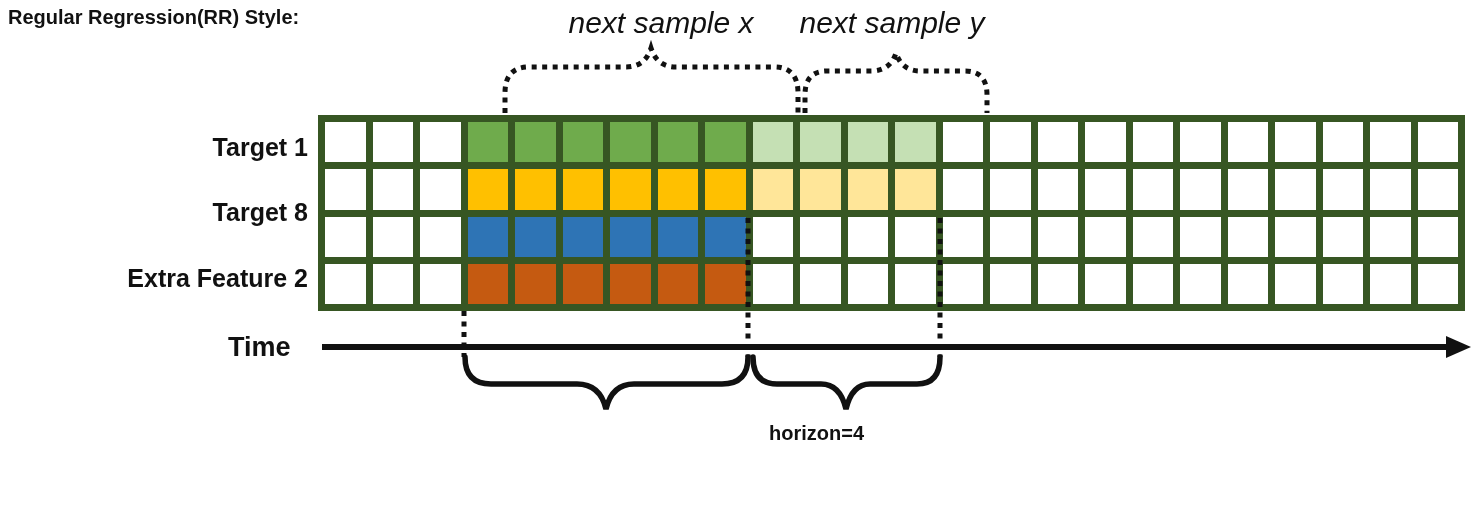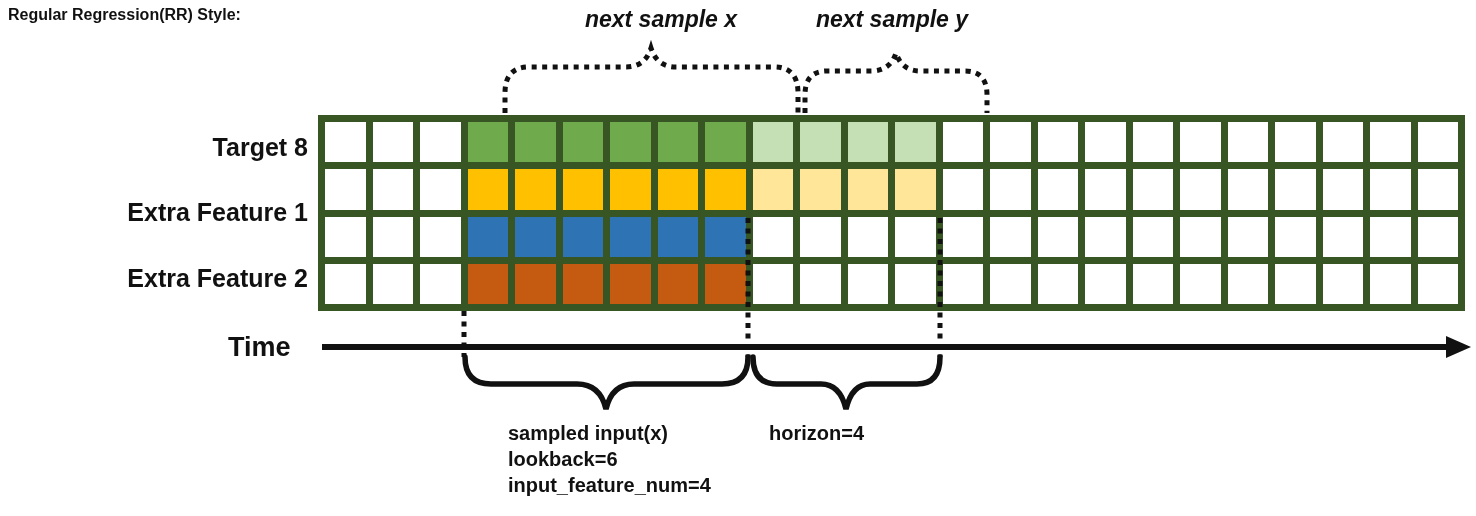--- a/index.html
+++ b/index.html
@@ -6,26 +6,26 @@
   .canvas{
     position:relative;
     width:1476px;height:516px;
     background:#ffffff;
     font-family:"Liberation Sans", sans-serif;
     color:#111;
     overflow:hidden;
   }
   .title{
     position:absolute;left:8px;top:6px;
-    font-size:16px;font-weight:bold;letter-spacing:0px;
+    font-size:20px;font-weight:bold;letter-spacing:0px;
   }
   .brace-label{
     position:absolute;top:6px;width:220px;
     text-align:center;
-    font-size:23px;font-style:italic;font-weight:700;
+    font-size:30px;font-style:italic;font-weight:400;
   }
   .label-next-x{left:551px;}
   .label-next-y{left:782px;}
   .row-labels{
     position:absolute;left:0px;top:115px;width:308px;height:196px;
     display:flex;flex-direction:column;
   }
   .row-label{
     flex:1;display:flex;align-items:center;justify-content:flex-end;
     font-size:25px;font-weight:bold;
@@ -58,22 +58,22 @@
 <body>
 
 <div class="canvas">
 
   <div class="title">Regular Regression(RR) Style:</div>
 
   <div class="brace-label label-next-x">next sample x</div>
   <div class="brace-label label-next-y">next sample y</div>
 
   <div class="row-labels">
+    <div class="row-label">Target 1</div>
     <div class="row-label">Target 8</div>
-    <div class="row-label">Extra Feature 1</div>
     <div class="row-label">Extra Feature 2</div>
   </div>
 
   <div class="grid" id="grid" style="background: rgb(55, 86, 35); grid-template-columns: repeat(24, 1fr);">
       <div class="cell" style="background: rgb(255, 255, 255);"></div>
       <div class="cell" style="background: rgb(255, 255, 255);"></div>
       <div class="cell" style="background: rgb(255, 255, 255);"></div>
       <div class="cell" style="background: rgb(111, 171, 76);"></div>
       <div class="cell" style="background: rgb(111, 171, 76);"></div>
       <div class="cell" style="background: rgb(111, 171, 76);"></div>
@@ -182,23 +182,18 @@
     <line x1="322" y1="347" x2="1448" y2="347" stroke="#111111" stroke-width="6"></line>
     <polygon points="1446,336 1446,358 1471,347" fill="#111111"></polygon>
 
     <path d="M 465 357 Q 465 384 491 384 L 577 384 Q 600 384 606 409 Q 612 384 634 384 L 722 384 Q 748 384 748 357" fill="none" stroke="#111111" stroke-width="5.5" stroke-linecap="round"></path>
 
     <path d="M 753 357 Q 753 384 777 384 L 821 384 Q 840 384 846 409 Q 852 384 870 384 L 917 384 Q 940 384 940 357" fill="none" stroke="#111111" stroke-width="5.5" stroke-linecap="round"></path>
   </svg>
 
   <div class="time-label">Time</div>
 
-  <div class="note note-input">
-    <div>sampled input(x)</div>
-    <div>lookback=6</div>
-    <div>input_feature_num=4</div>
-  </div>
 
   <div class="note note-output">
     <div>horizon=4</div>
   </div>
 
 </div>
 
 </body></html>

